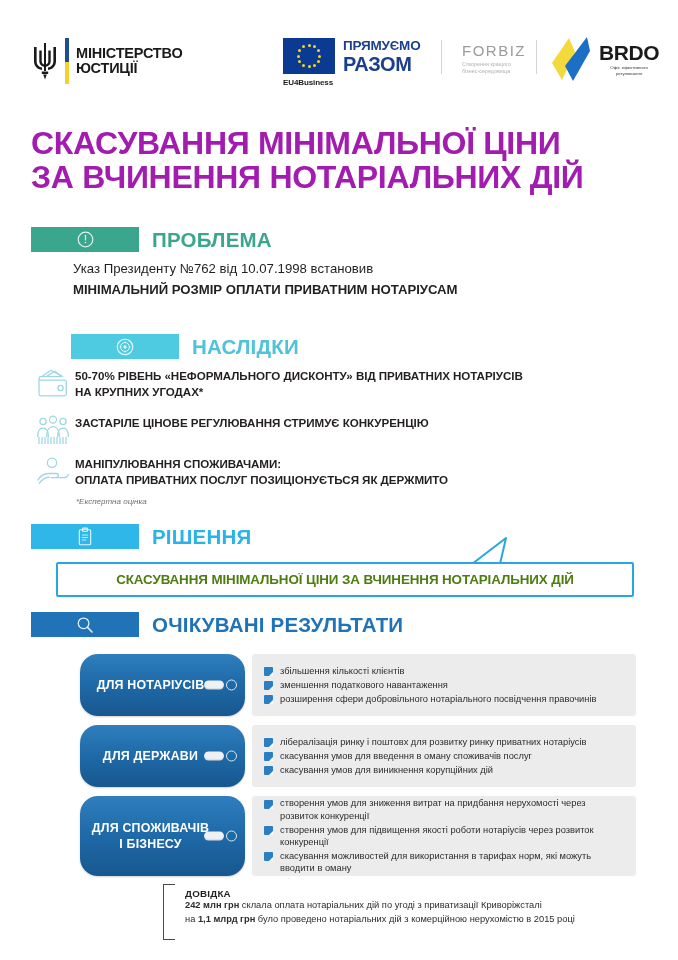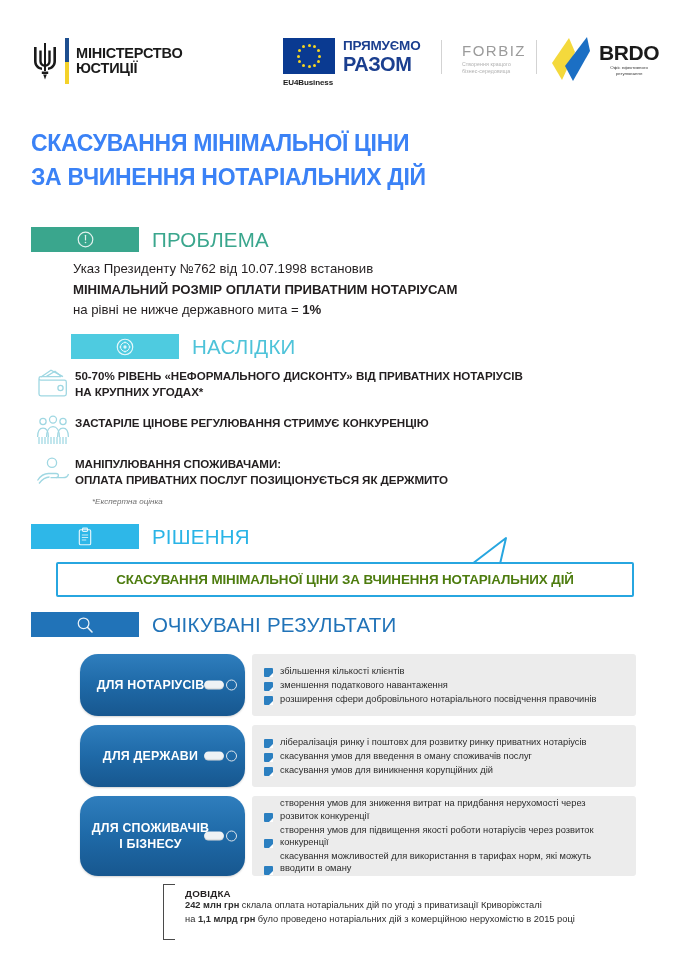--- a/index.html
+++ b/index.html
@@ -36,41 +36,41 @@
 
   .logo-brdo{position:absolute;left:549px;top:36px;display:flex;align-items:center;gap:6px;text-align:center;}
   .brdo-mark{width:44px;height:46px;}
   .brdo-text{line-height:1;}
   .brdo-name{font-size:21px;font-weight:bold;color:#1a1a1a;letter-spacing:-0.4px;}
   .brdo-sub{font-size:4.4px;color:#3a3a3a;line-height:5.6px;margin-top:2px;}
 
   
   .main-title{
     position:absolute;left:31px;top:126px;width:610px;
-    font-size:23px;font-weight:bold;line-height:34px;
-    letter-spacing:-0.3px;color:#3b82f6;
+    font-size:32px;font-weight:bold;line-height:34px;
+    letter-spacing:-0.3px;color:#a21caf;
   }
 
   
   .sec-head{position:absolute;display:flex;align-items:center;}
   .sec-badge{width:108px;height:25px;display:flex;align-items:center;justify-content:center;}
   .sec-badge svg{display:block;}
-  .sec-title{margin-left:13px;font-size:20.5px;font-weight:normal;letter-spacing:.2px;text-align:center;}
+  .sec-title{margin-left:13px;font-size:20.5px;font-weight:bold;letter-spacing:.2px;text-align:center;}
 
   
   .problem-body{position:absolute;left:73px;top:259px;width:560px;}
   .p-line{font-size:13.2px;line-height:20px;color:#231f20;}
   .p-strong{font-size:13.2px;font-weight:bold;line-height:21px;letter-spacing:-0.05px;color:#231f20;}
   .p-b{font-weight:bold;}
 
   
   .cons-item{position:absolute;display:flex;align-items:flex-start;}
   .cons-icon{width:44px;flex:0 0 44px;display:flex;justify-content:center;}
   .cons-text{font-size:11.6px;font-weight:bold;line-height:15.5px;color:#231f20;letter-spacing:-0.05px;}
-  .footnote-ast{position:absolute;left:76px;top:497px;font-size:8px;font-style:italic;color:#6f6f6f;margin-left:16px;}
+  .footnote-ast{position:absolute;left:76px;top:497px;font-size:8px;font-style:italic;color:#6f6f6f;}
 
   
   .sol-box{
     position:absolute;left:56px;top:562px;width:578px;height:35px;
     border:2px solid #27a6e0;box-sizing:border-box;border-radius:2px;
     display:flex;align-items:center;justify-content:center;background:#fff;
   }
   .sol-text{font-size:13.4px;font-weight:bold;letter-spacing:-0.1px;color:#4d7c0f;}
   .sol-tail{position:absolute;left:470px;top:536px;}
 
@@ -88,21 +88,21 @@
   }
   .res-connector{position:absolute;right:8px;top:50%;transform:translateY(-50%);
     display:flex;align-items:center;}
   .conn-pill{width:20px;height:9px;border-radius:5px;background:#eef2f5;box-shadow:inset 0 -1px 1px rgba(0,0,0,.15);}
   .conn-ring{width:11px;height:11px;border-radius:50%;border:1.6px solid #dfe6ec;margin-left:2px;box-sizing:border-box;}
   .res-right{
     flex:1;background:#ececec;border-radius:3px;margin-left:7px;
     display:flex;align-items:center;padding:6px 10px 6px 12px;box-sizing:border-box;
   }
   .bullets{width:100%;}
-  .bullet{display:flex;align-items:flex-end;margin:1.5px 0;}
+  .bullet{display:flex;align-items:flex-start;margin:1.5px 0;}
   .bullet-mark{
     flex:0 0 9px;width:9px;height:9px;margin-top:2.5px;margin-right:7px;
     background:#2b7fc0;border-radius:1px;position:relative;
   }
   .bullet-mark:after{
     content:"";position:absolute;right:0;bottom:0;border-width:0 0 4px 4px;
     border-style:solid;border-color:transparent transparent #ffffff transparent;
   }
   .bullet-text{font-size:9.3px;line-height:12.4px;color:#2c2c2c;}
 
@@ -203,21 +203,20 @@
         <path d="M12 6.6 L12 12.6" stroke="#ffffff" stroke-opacity=".85" stroke-width="1.5" stroke-linecap="round"></path>
         <circle cx="12" cy="15.8" r="1.05" fill="#ffffff" fill-opacity=".85"></circle>
       </svg>
     </div>
     <div class="sec-title" id="title-problem" style="color: rgb(58, 166, 141);">ПРОБЛЕМА</div>
   </div>
 
   <div class="problem-body">
     <div class="p-line">Указ Президенту №762 від 10.07.1998 встановив</div>
     <div class="p-strong">МІНІМАЛЬНИЙ РОЗМІР ОПЛАТИ ПРИВАТНИМ НОТАРІУСАМ</div>
-    <div class="p-line"><span>на рівні не нижче державного мита = </span><span class="p-b">1%</span></div>
   </div>
 
   <div class="sec-head" style="left:31px;top:334px;padding-left:40px;">
     <div class="sec-badge" id="badge-cons" style="background: rgb(78, 203, 224);">
       <svg width="20" height="20" viewBox="0 0 24 24">
         <circle cx="12" cy="12" r="9.3" fill="none" stroke="#ffffff" stroke-opacity=".85" stroke-width="1.4"></circle>
         <circle cx="12" cy="12" r="5.3" fill="none" stroke="#ffffff" stroke-opacity=".85" stroke-width="1.2"></circle>
         <circle cx="12" cy="12" r="2" fill="#ffffff" fill-opacity=".8"></circle>
         <g stroke="#ffffff" stroke-opacity=".8" stroke-width="1.2">
           <path d="M12 5.3 L12 7.1"></path>

